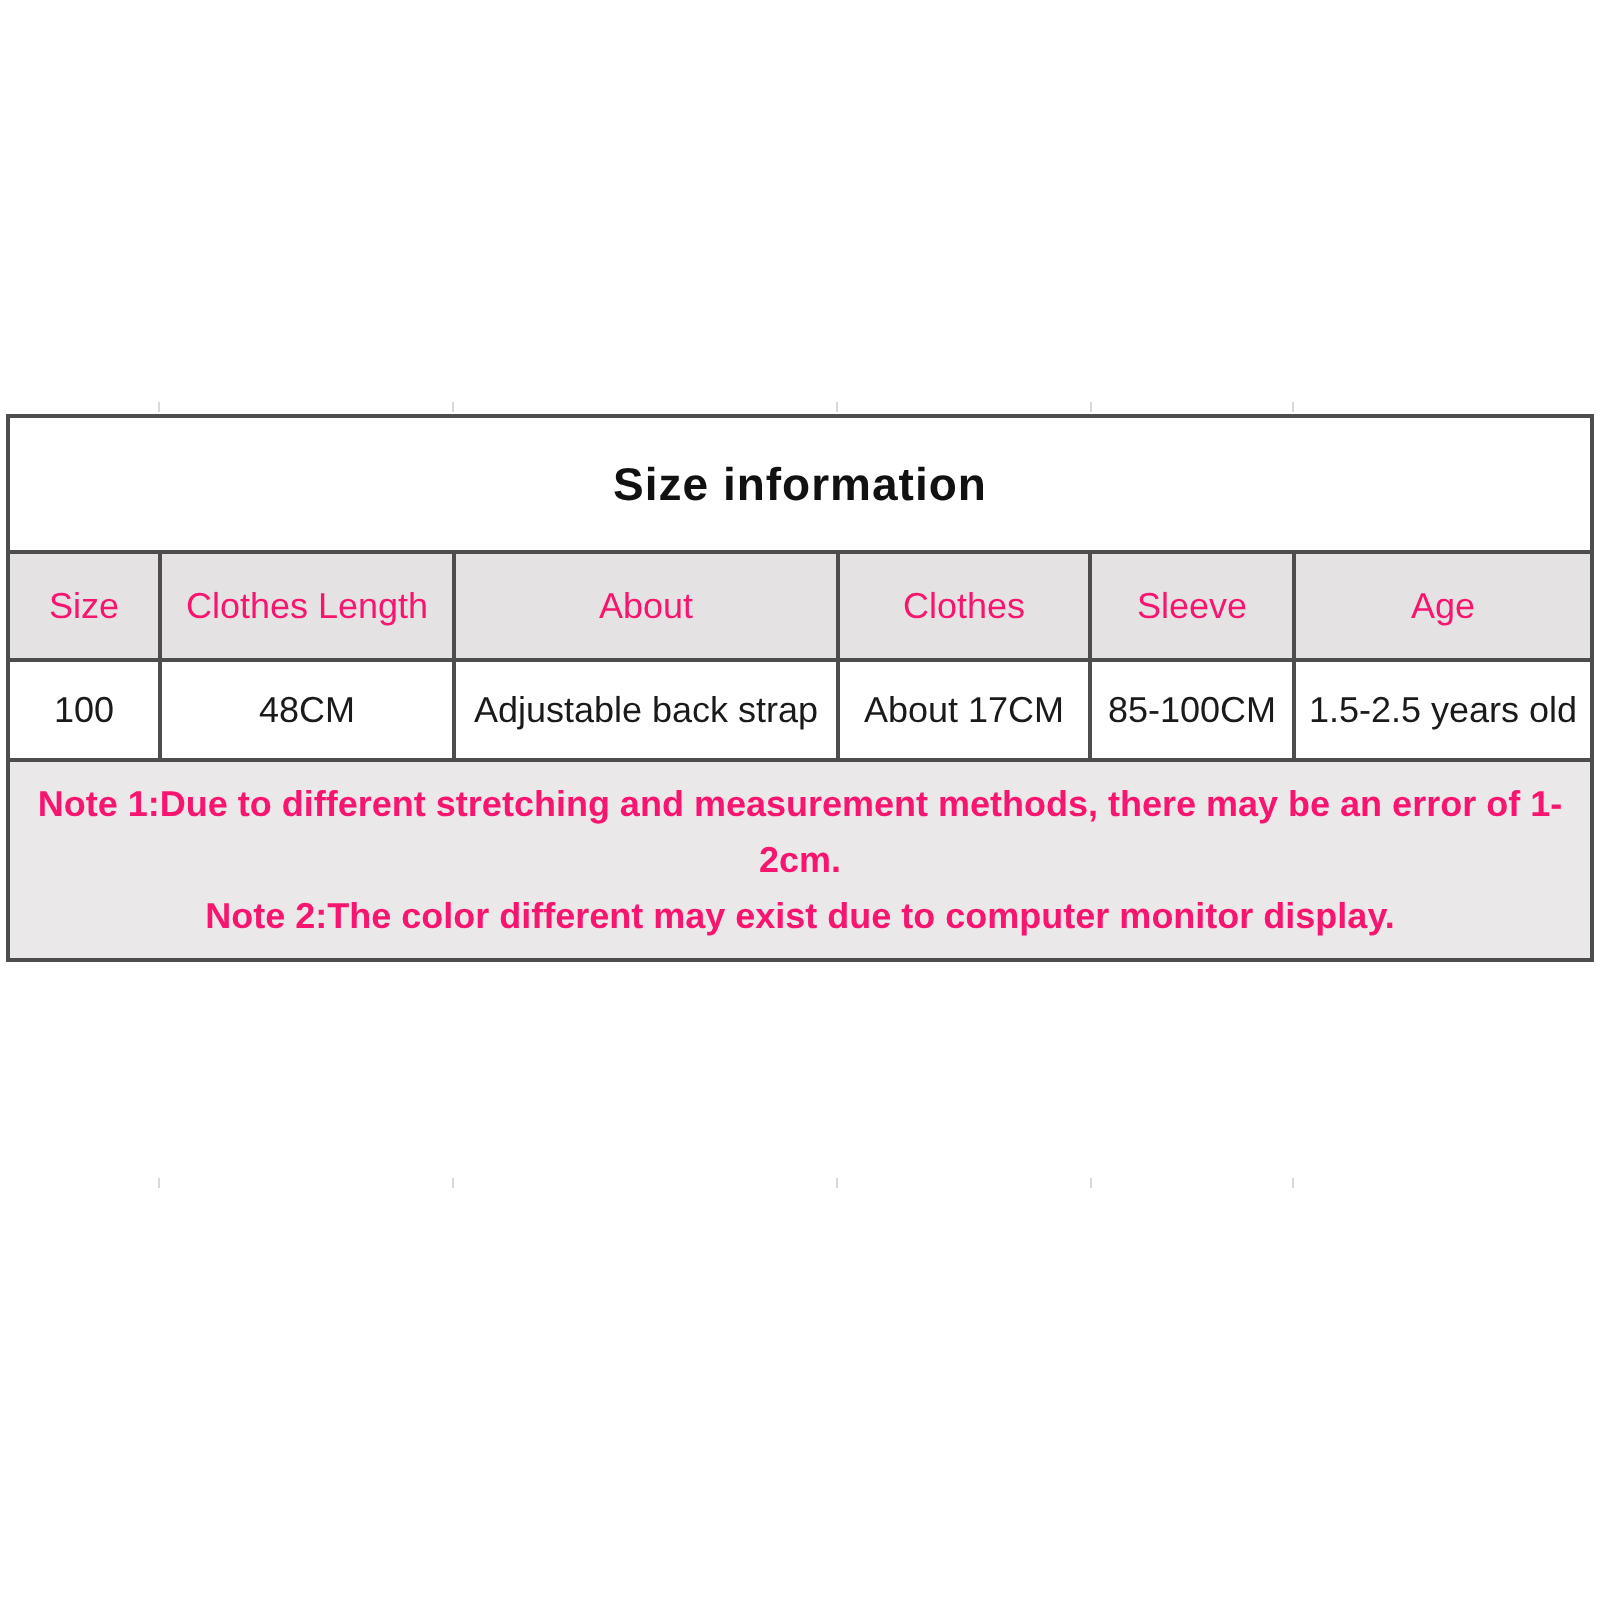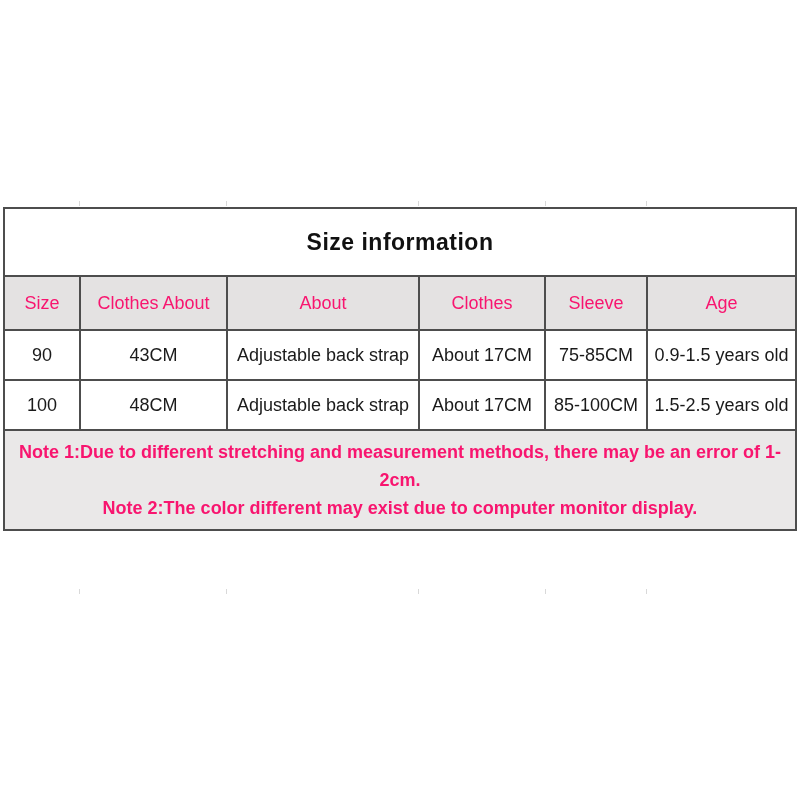--- a/index.html
+++ b/index.html
@@ -94,33 +94,25 @@
       <col style="width:126px">
       <col style="width:102px">
       <col style="width:149px">
     </colgroup>
     <tbody>
       <tr>
         <td class="title-cell" colspan="6">Size information</td>
       </tr>
       <tr class="header-row">
         <th>Size</th>
-        <th>Clothes About</th>
+        <th>Clothes Length</th>
         <th>About</th>
         <th>Clothes</th>
         <th>Sleeve</th>
         <th>Age</th>
-      </tr>
-      <tr class="data-row">
-        <td>90</td>
-        <td>43CM</td>
-        <td>Adjustable back strap</td>
-        <td>About 17CM</td>
-        <td>75-85CM</td>
-        <td>0.9-1.5 years old</td>
       </tr>
       <tr class="data-row">
         <td>100</td>
         <td>48CM</td>
         <td>Adjustable back strap</td>
         <td>About 17CM</td>
         <td>85-100CM</td>
         <td>1.5-2.5 years old</td>
       </tr>
       <tr>

